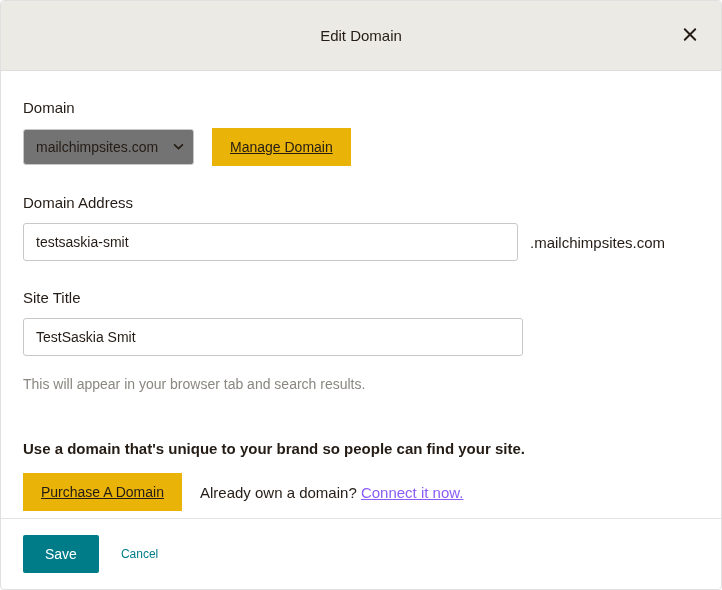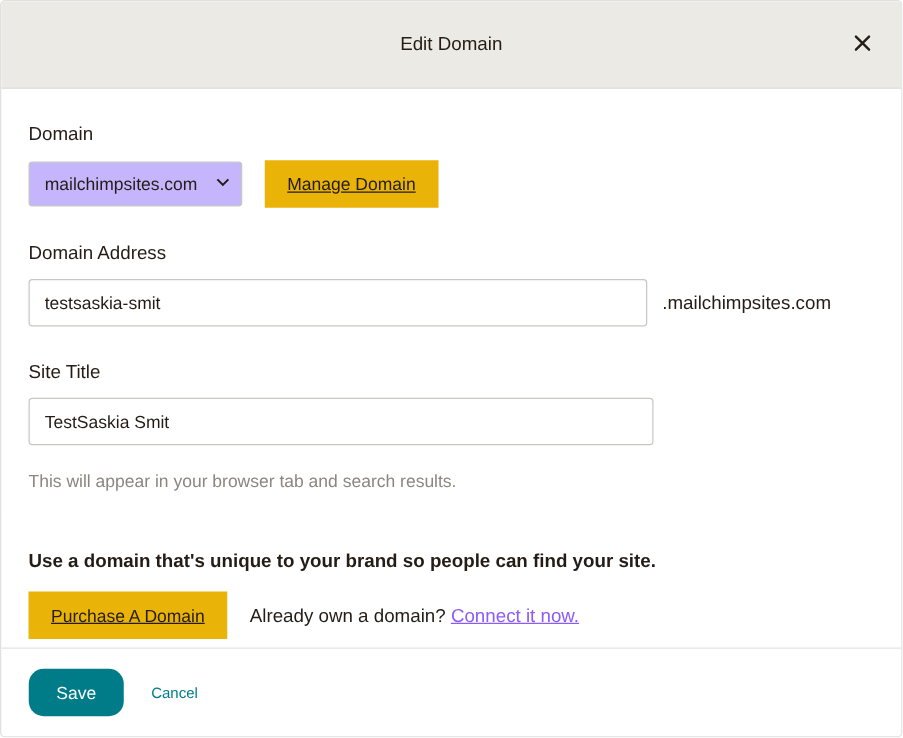--- a/index.html
+++ b/index.html
@@ -71,21 +71,21 @@
     .select-wrapper {
       position: relative;
       display: inline-block;
     }
     .domain-select {
       appearance: none;
       border: 1px solid #c9c7c3;
       border-radius: 3px;
       padding: 9px 34px 9px 12px;
       font-size: 14px;
-      background: #c4b5fd;
+      background: #737373;
       cursor: pointer;
       color: #241c15;
       font-family: inherit;
     }
     .select-caret {
       position: absolute;
       right: 10px;
       top: 50%;
       transform: translateY(-50%);
       pointer-events: none;
@@ -170,21 +170,21 @@
       gap: 22px;
     }
     .btn-primary {
       background: #007c89;
       color: #fff;
       border: none;
       padding: 11px 22px;
       font-size: 14px;
       font-weight: 500;
       cursor: pointer;
-      border-radius: 12px;
+      border-radius: 2px;
       font-family: inherit;
     }
     .btn-cancel {
       background: none;
       border: none;
       color: #007c89;
       font-size: 12px;
       cursor: pointer;
       font-family: inherit;
     }

